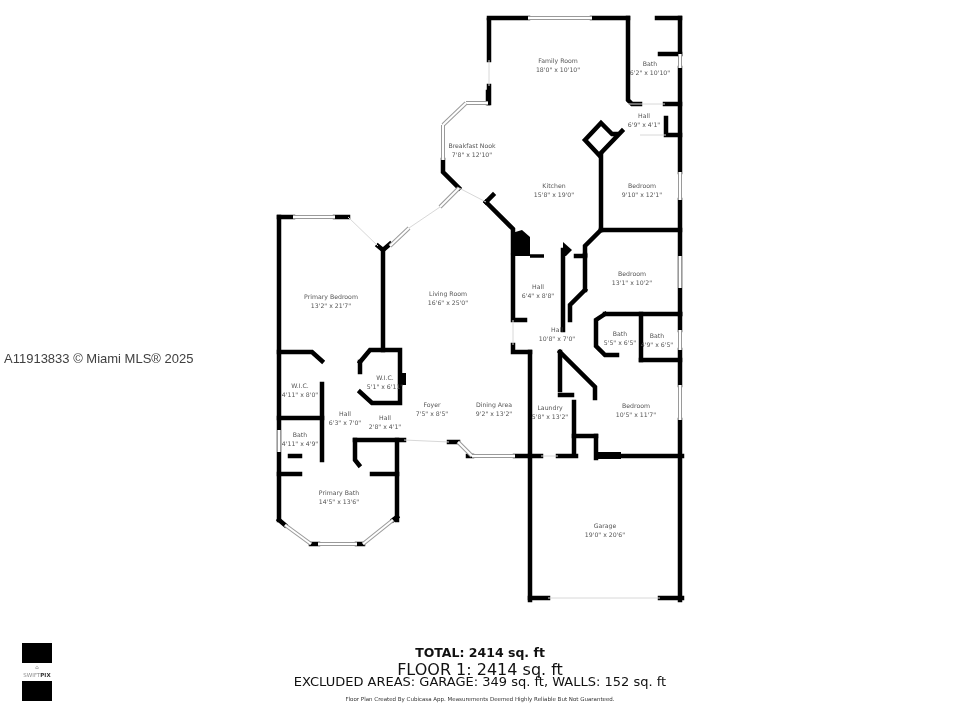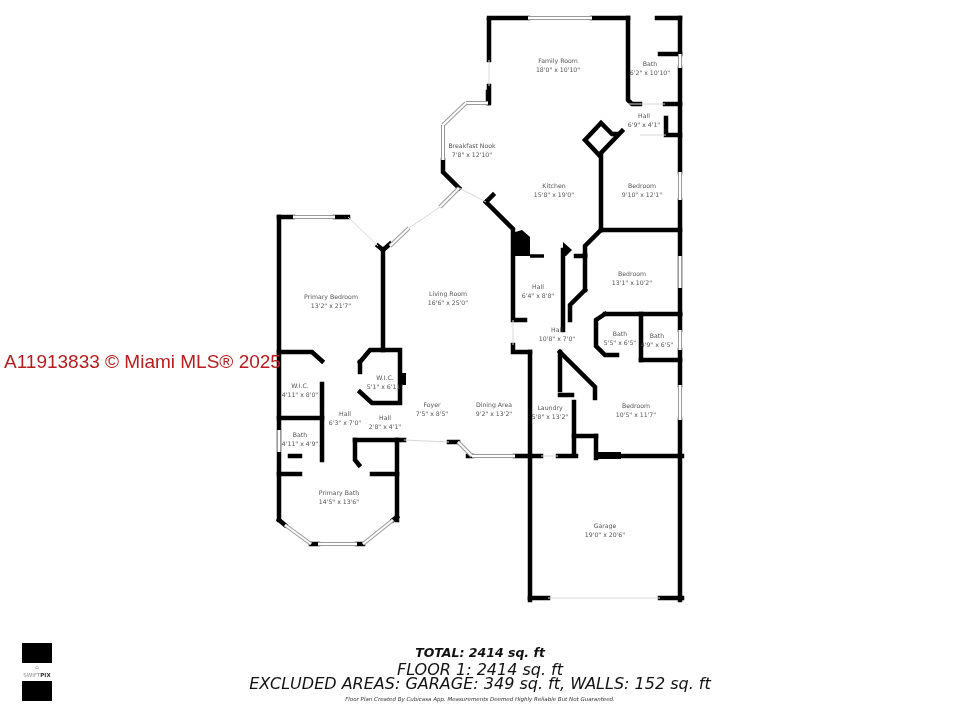--- a/index.html
+++ b/index.html
@@ -4,25 +4,25 @@
 <style>
   html, body { margin:0; padding:0; background:#ffffff; }
   body { width:960px; height:720px; position:relative; overflow:hidden; font-family:"DejaVu Sans", sans-serif; }
   #plan { position:absolute; left:0; top:0; width:960px; height:720px; }
   .wall { stroke:#000; stroke-width:4.5; fill:none; stroke-linecap:square; }
   .thin { stroke:#000; stroke-width:3.5; fill:none; }
   .win { stroke:#9a9a9a; stroke-width:4; fill:none; }
   .win-in { stroke:#ffffff; stroke-width:2; fill:none; }
   .door { stroke:#d8d8d8; stroke-width:1; fill:none; }
   .room-label { position:absolute; transform:translate(-50%, -50%); text-align:center; font-size:6.2px; line-height:9px; color:#555; white-space:nowrap; }
-  .watermark { position:absolute; left:4px; top:351px; font-family:"Liberation Sans", sans-serif; font-size:19px; color:#b91c1c; }
-  .totals { position:absolute; left:0; width:960px; text-align:center; color:#111; font-family:"DejaVu Sans", sans-serif;font-style:italic; }
+  .watermark { position:absolute; left:4px; top:351px; font-family:"Liberation Sans", sans-serif; font-size:13px; color:#404040; }
+  .totals { position:absolute; left:0; width:960px; text-align:center; color:#111; font-family:"DejaVu Sans", sans-serif; }
   .t1 { top:645px; font-size:12.5px; font-weight:bold; }
   .t2 { top:660px; font-size:16px; }
-  .t3 { top:674px; font-size:16px; }
+  .t3 { top:674px; font-size:13px; }
   .t4 { top:696px; font-size:5.5px; color:#333; }
   .logo { position:absolute; left:22px; top:643px; width:30px; }
   .logo .blk { width:30px; height:20px; background:#000; }
   .logo .mid { height:18px; text-align:center; font-size:5.5px; color:#888; line-height:8px; }
   .logo .mid b { color:#333; }
 </style>
 </head>
 <body>
 
 <svg id="plan" viewBox="0 0 960 720" xmlns="http://www.w3.org/2000/svg">

